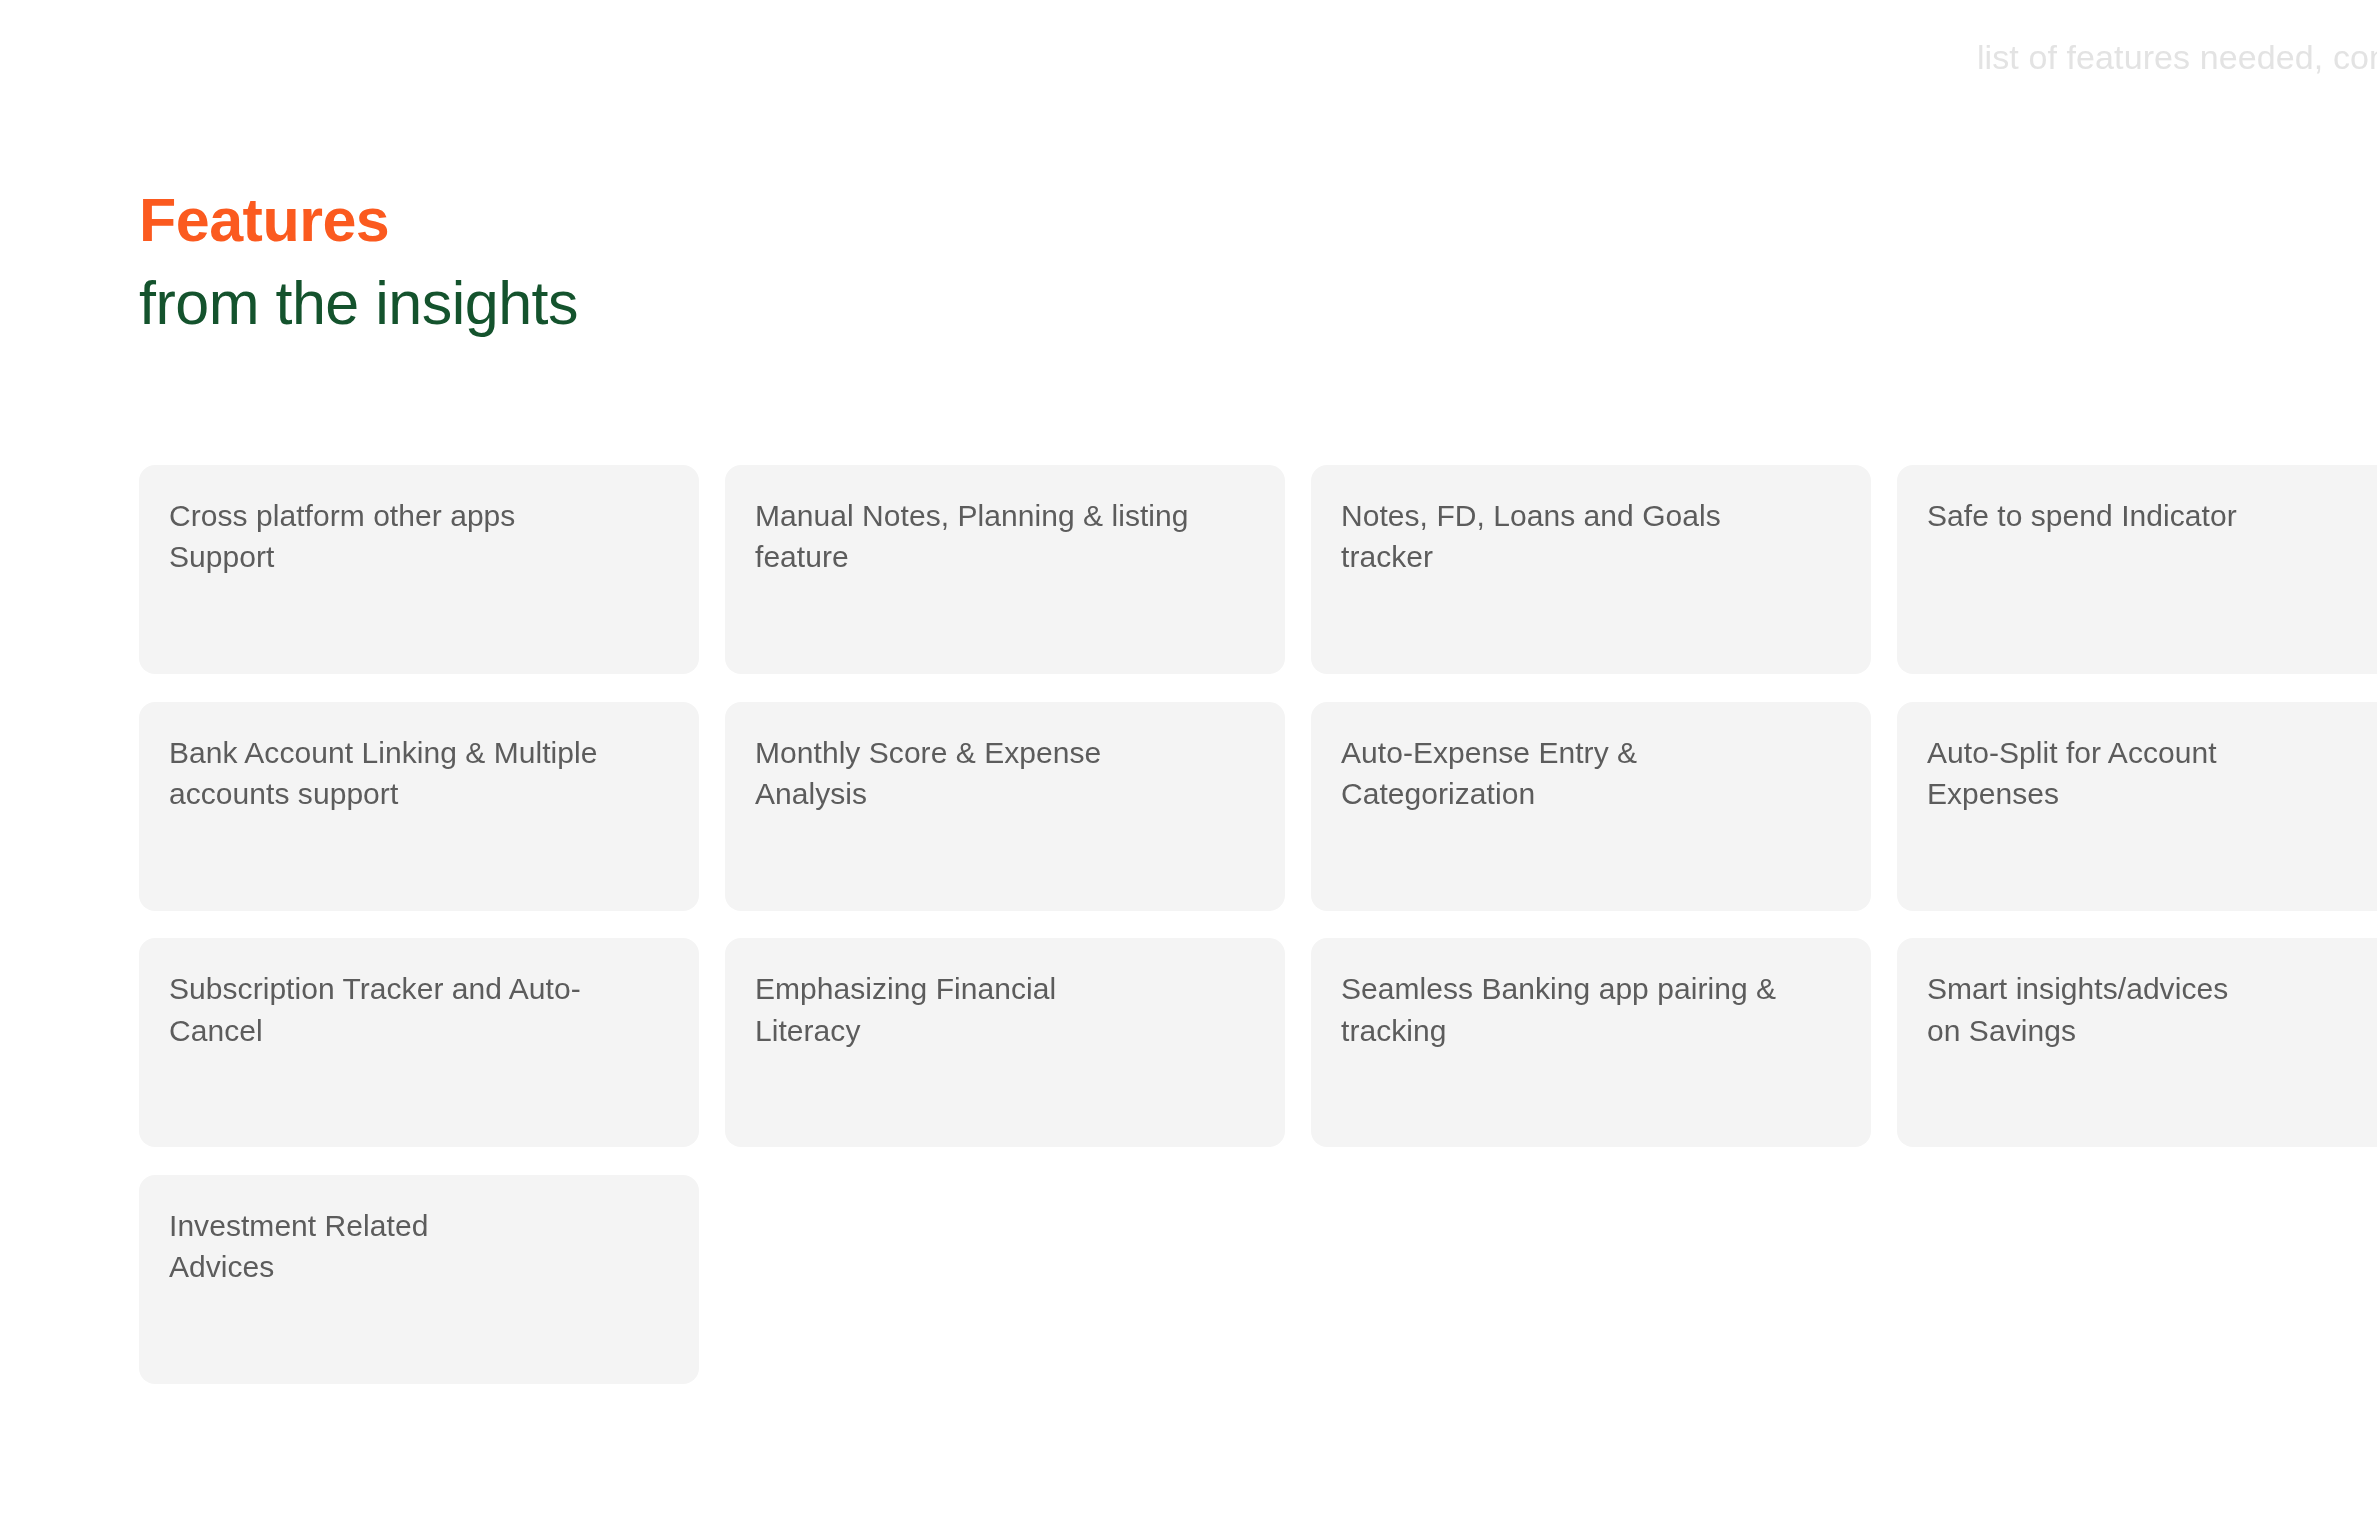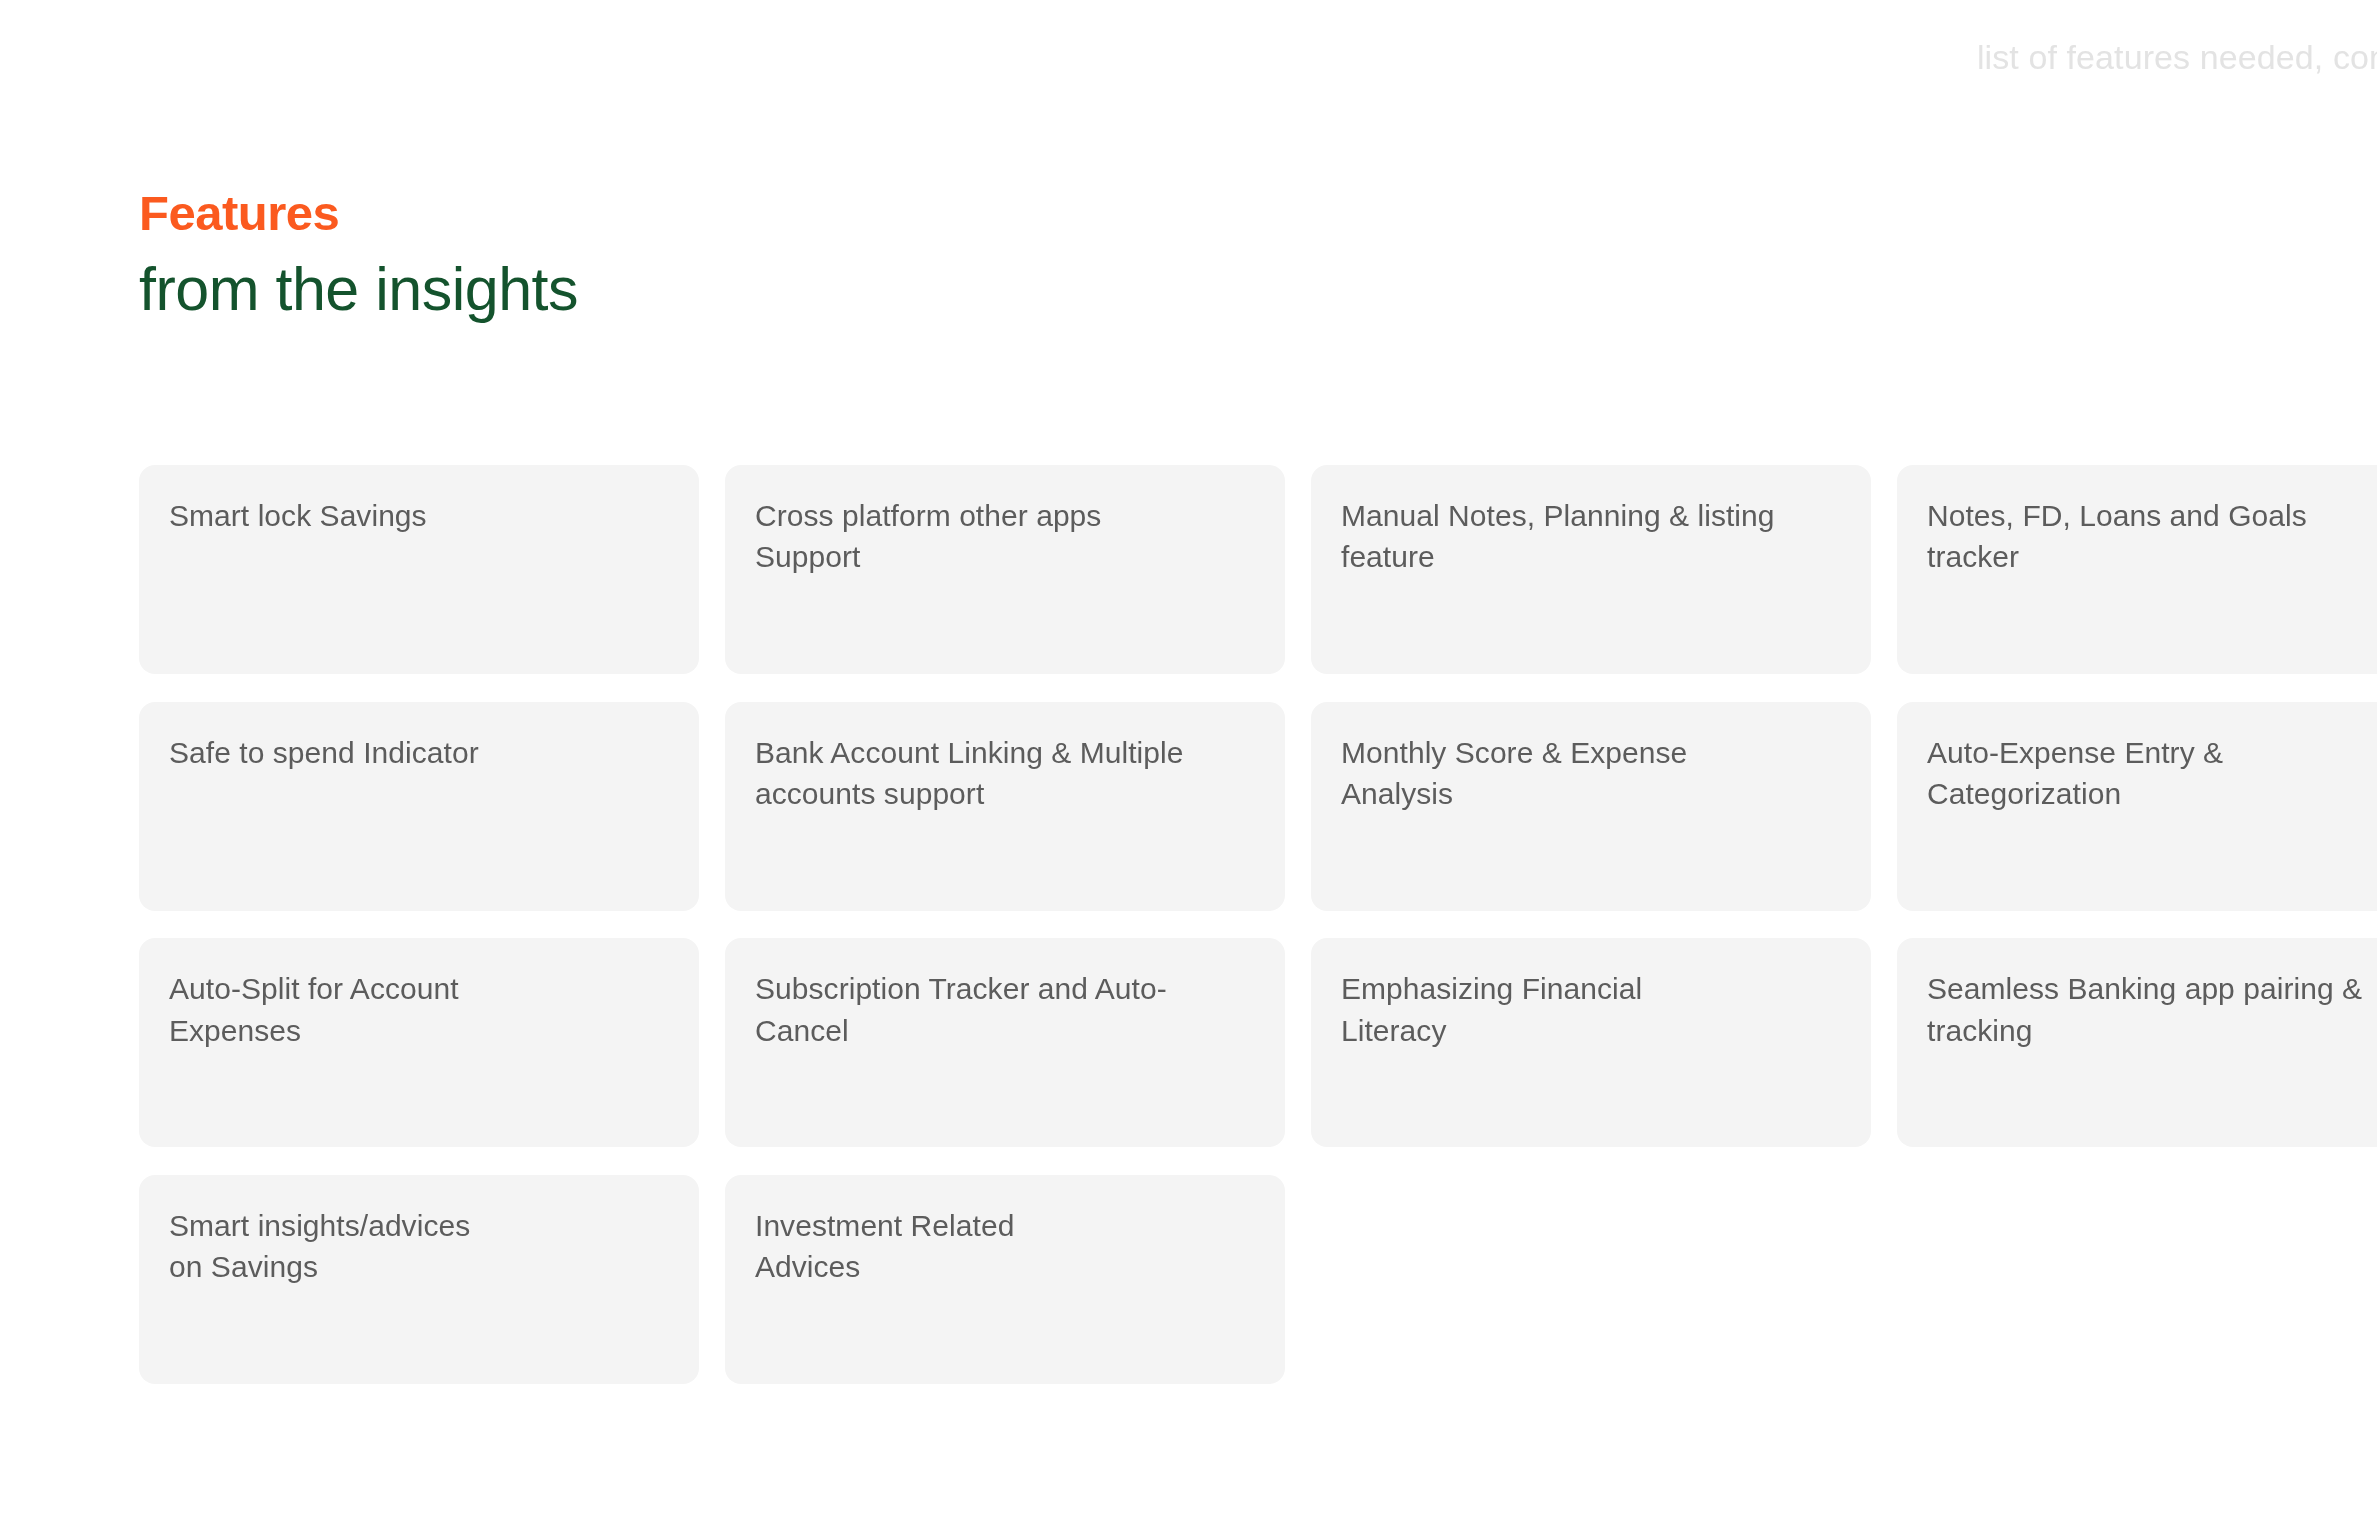--- a/index.html
+++ b/index.html
@@ -29,21 +29,21 @@
     letter-spacing: 0.1px;
     white-space: nowrap;
     font-weight: 400;
   }
   .heading-block {
     position: absolute;
     left: 139px;
     top: 185px;
   }
   .heading-line1 {
-    font-size: 49px;
+    font-size: 61px;
     font-weight: 700;
     color: #fb5a1f;
     line-height: 1.15;
     letter-spacing: -0.5px;
     margin: 0;
   }
   .heading-line2 {
     font-size: 61px;
     font-weight: 400;
     color: #14532d;
@@ -85,23 +85,20 @@
 <div class="slide">
 
   <div class="top-note">list of features needed, constraints and priorities</div>
 
   <div class="heading-block">
     <div class="heading-line1">Features</div>
     <div class="heading-line2">from the insights</div>
   </div>
 
   <div class="grid">
-    <div class="card">
-        <span class="card-text">Smart lock Savings</span>
-      </div>
     <div class="card">
         <span class="card-text">Cross platform other apps
 Support</span>
       </div>
     <div class="card">
         <span class="card-text">Manual Notes, Planning &amp; listing
 feature</span>
       </div>
     <div class="card">
         <span class="card-text">Notes, FD, Loans and Goals

